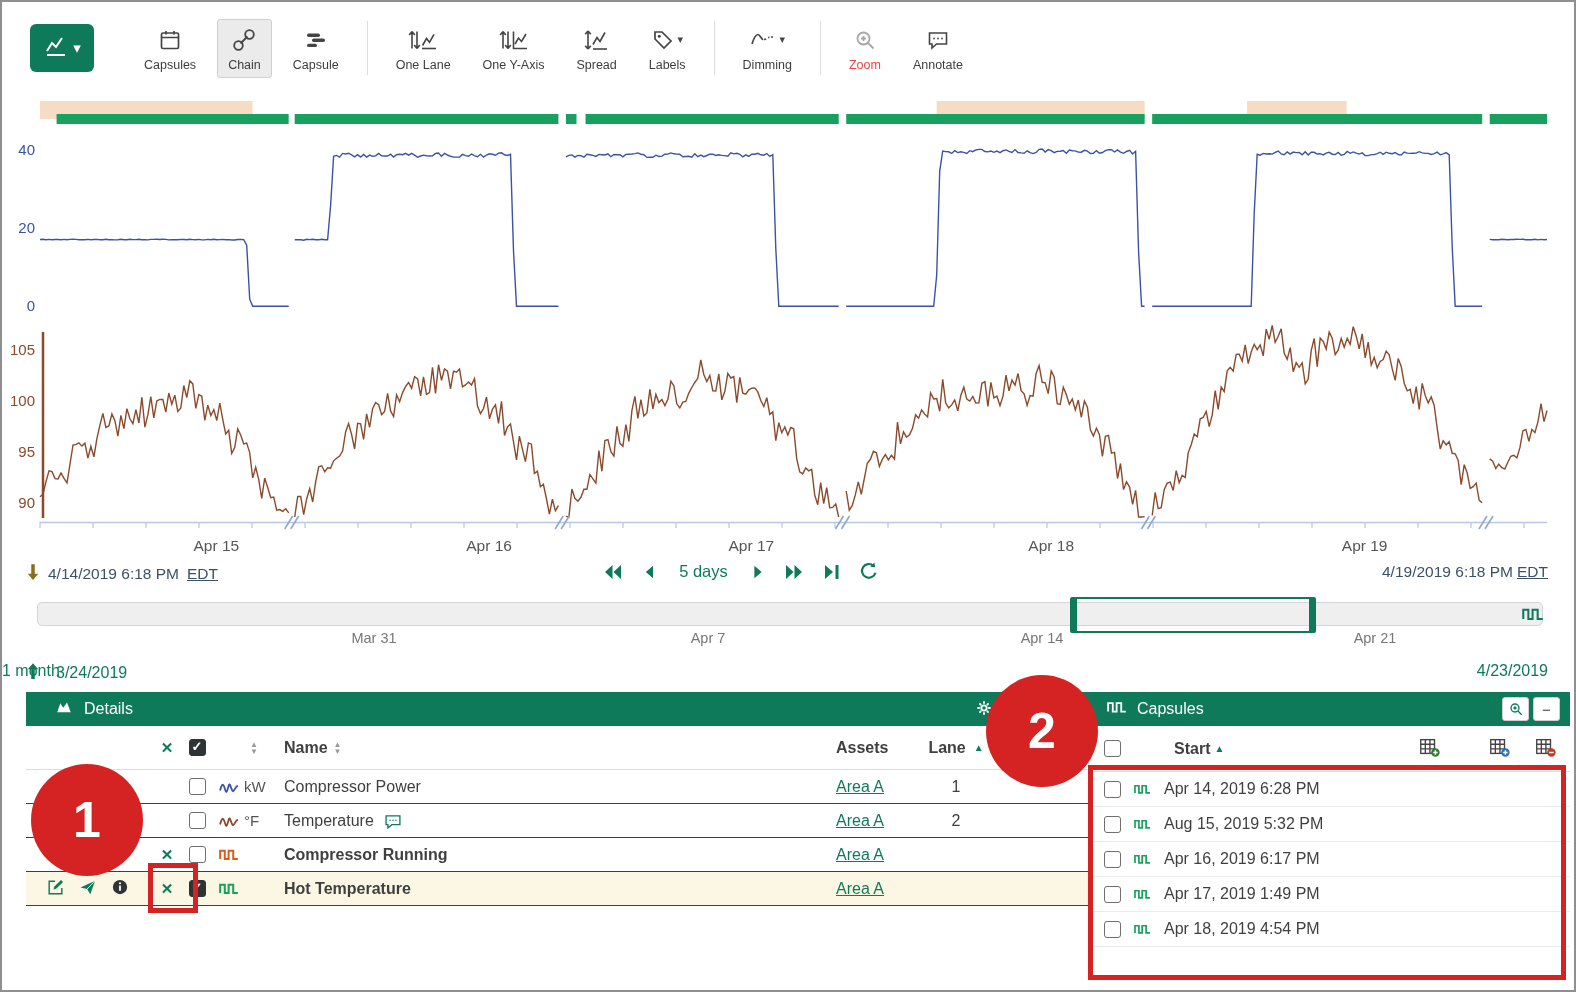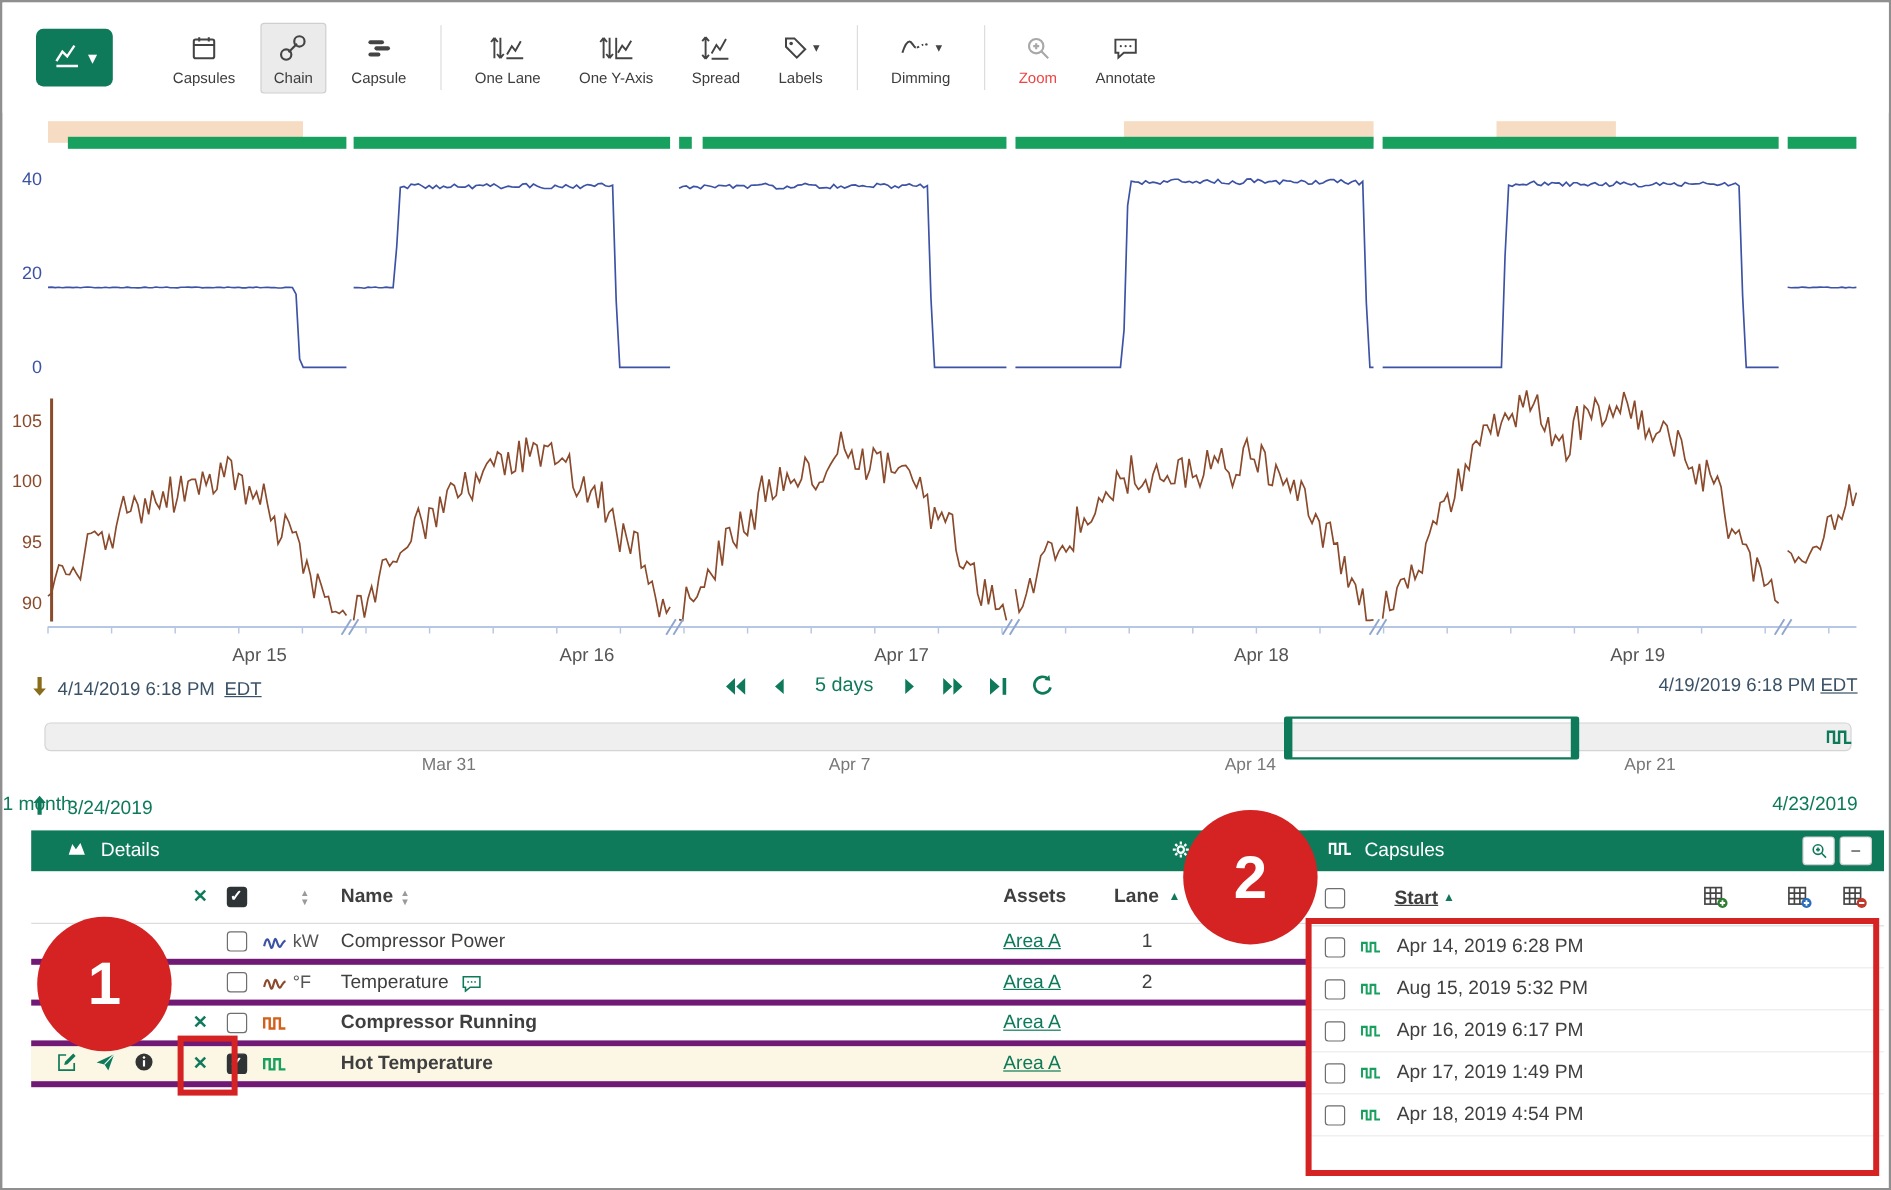--- a/index.html
+++ b/index.html
@@ -48,41 +48,41 @@
   
   .panel-details{position:absolute;left:24px;top:690px;width:1074px;bottom:0;background:#fff}
   .panel-capsules{position:absolute;left:1088px;top:690px;width:480px;bottom:0;background:#fff}
   .panel-header{height:34px;background:#0e7a5a;color:#fff;display:flex;align-items:center;gap:10px;font-size:16px;padding:0 10px 0 28px}
   .panel-capsules .panel-header{padding-left:17px}
   .hdr-btn{margin-left:auto;display:flex;align-items:center;justify-content:center}
   .cp-hdr-buttons{margin-left:auto;display:flex;gap:4px}
   .cp-hdr-buttons .wbtn{width:27px;height:24px;background:#fff;border:1px solid #cfcfcf;border-radius:3px;display:flex;align-items:center;justify-content:center;font-size:15px;color:#444}
 
   
-  .dt-row{display:grid;grid-template-columns:128px 26px 34px 30px 40px 552px 80px 80px 1fr;align-items:center;height:34px;border-bottom:5px solid #701a75;font-size:16px;color:#3f3f3f}
+  .dt-row{display:grid;grid-template-columns:128px 26px 34px 30px 40px 552px 80px 80px 1fr;align-items:center;height:34px;border-bottom:1px solid #701a75;font-size:16px;color:#3f3f3f}
   .dt-head{height:44px;font-weight:bold;border-bottom:1px solid #dcdcdc}
   .dt-row .cell{display:flex;align-items:center}
   .c-remove{justify-content:center}
   .c-check{justify-content:center}
   .c-icon{justify-content:center}
   .c-uom{color:#555;font-size:15px}
   .c-lane{justify-content:center;gap:4px}
   .c-assets a{color:#0e7a5a}
   .row-selected{background:#fbf7e4}
   .cond-name{font-weight:bold}
   .tools{display:flex;gap:14px;padding-left:20px;align-items:center}
   .x-ico{color:#0e7a5a;font-weight:bold;font-size:15px;line-height:1}
   .sort-both{display:inline-flex;flex-direction:column;font-size:8px;line-height:7px;color:#9a9a9a;margin-left:6px}
   .sort-asc{color:#0e7a5a;font-size:10px;margin-left:4px}
   .asset-link{}
 
   
   .cp-head{display:flex;align-items:center;height:46px;border-bottom:1px solid #dcdcdc;font-size:16px;font-weight:bold;color:#3f3f3f}
   .cp-head .chk-cell{width:44px;display:flex;justify-content:center}
-  .cp-start-label{text-decoration:underline;margin-left:28px}
+  .cp-start-label{margin-left:40px}
   .cp-head-icons{margin-left:auto;display:flex;align-items:center;gap:24px;padding-right:14px}
   .cp-head-icons .gap-lg{margin-right:24px}
   .cp-row{display:grid;grid-template-columns:44px 30px 1fr;align-items:center;height:35px;border-bottom:1px solid #ececec;font-size:16px;color:#3f3f3f}
   .cp-row .chk-cell{display:flex;justify-content:center}
   .cp-row .ic-cell{display:flex;align-items:center}
 
   
   input[type=checkbox]{appearance:none;-webkit-appearance:none;width:17px;height:17px;border:1.6px solid #6f6f6f;border-radius:3px;background:#fff;cursor:pointer;position:relative;flex:none}
   input[type=checkbox]:checked{background:#2e3436;border-color:#2e3436}
   input[type=checkbox]:checked::after{content:"✓";color:#fff;font-size:13px;font-weight:bold;position:absolute;left:2px;top:-1px}

